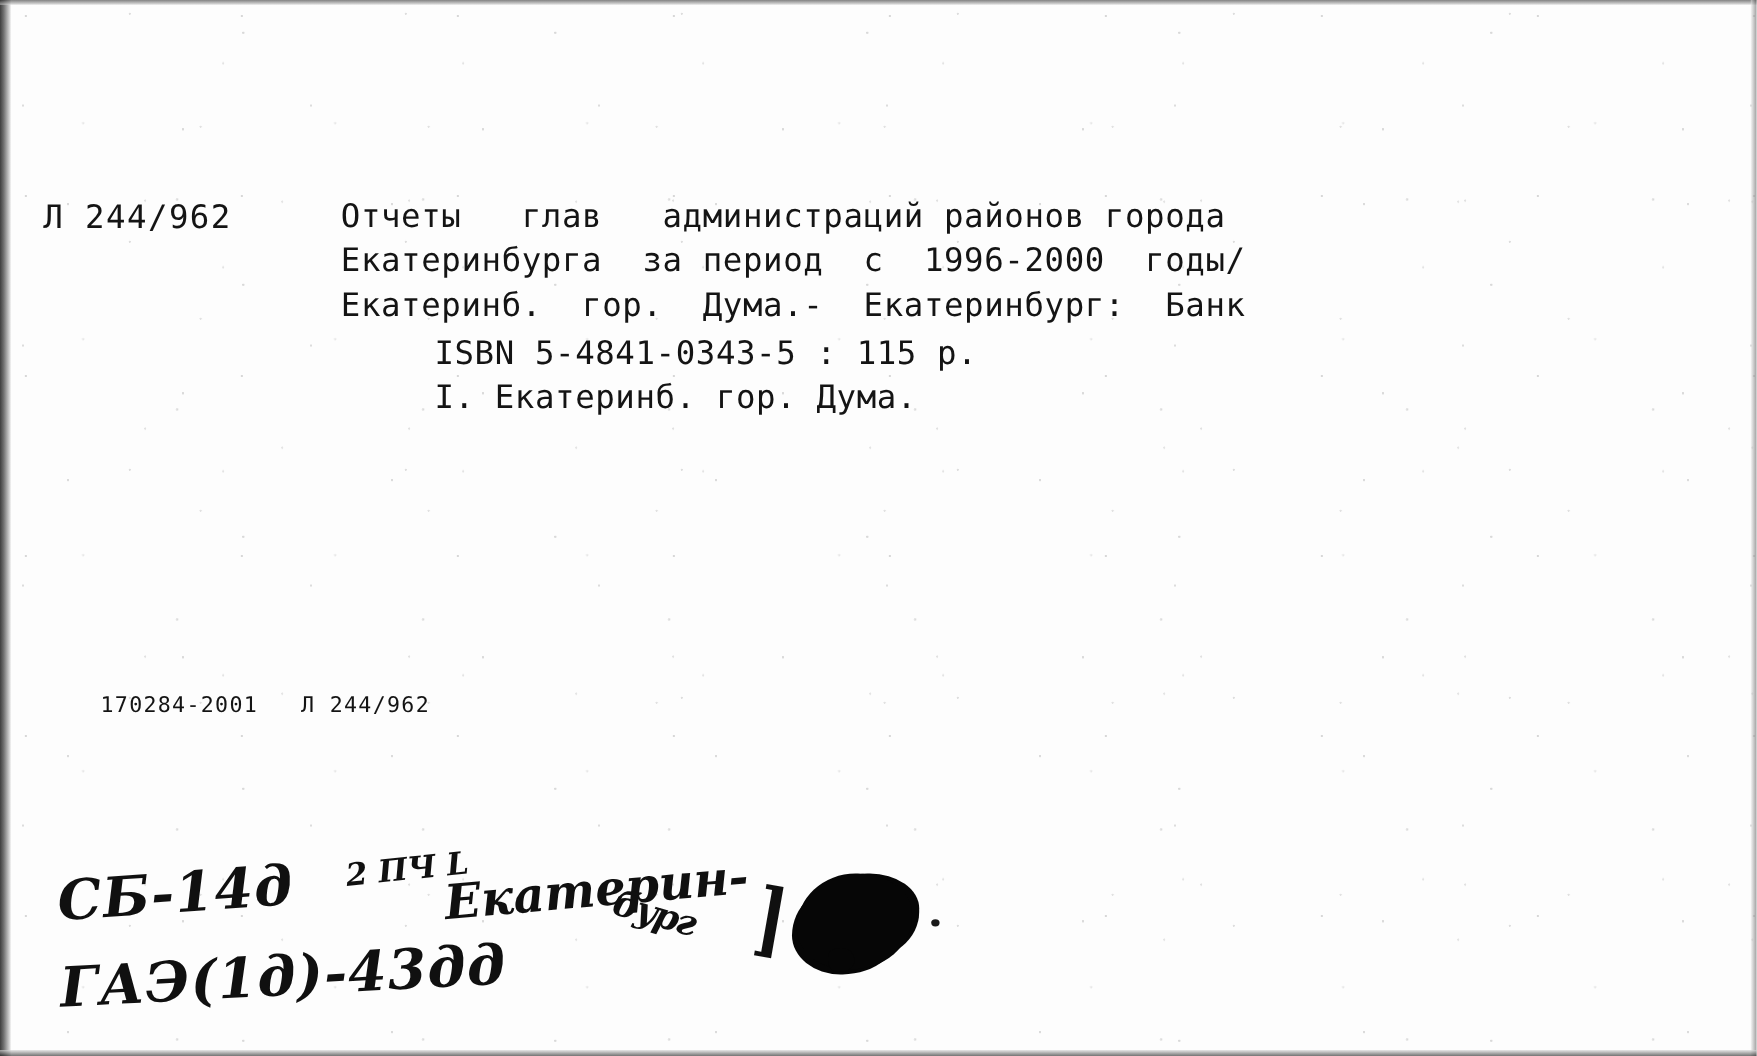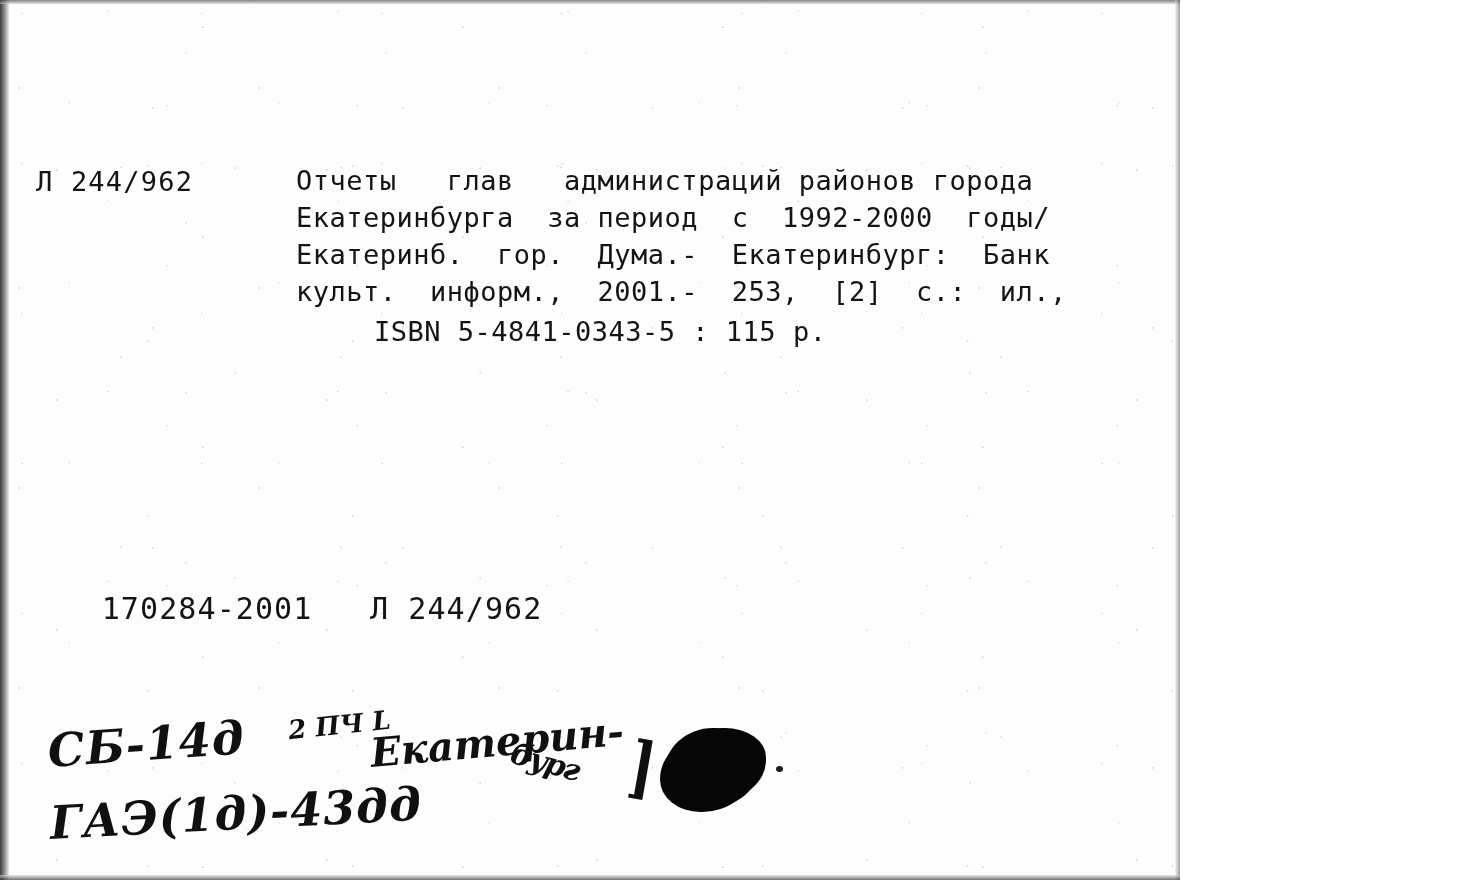--- a/index.html
+++ b/index.html
@@ -2,21 +2,21 @@
 <html lang="ru"><head>
 <meta charset="utf-8">
 <style>
   html, body {
     margin: 0;
     padding: 0;
     background: #ffffff;
   }
   .page {
     position: relative;
-    width: 1180px;
+    width: 1464px;
     height: 880px;
     background: #fdfdfd;
     overflow: hidden;
     font-family: "DejaVu Sans Mono", "Liberation Mono", monospace;
     color: #141414;
   }
 
   
   .noise {
     position: absolute;
@@ -76,40 +76,40 @@
     position: absolute;
     left: 36px;
     top: 166px;
     font-size: 27px;
     letter-spacing: 1.2px;
     white-space: pre;
   }
 
   .body-block {
     position: absolute;
-    left: 296px;
+    left: 284px;
     top: 162px;
     width: 1120px;
     font-size: 27px;
     line-height: 37px;
   }
   .body-block .ln {
     white-space: pre;
     letter-spacing: .5px;
   }
   .body-block .indent {
     padding-left: 78px;
   }
   .gap-sm { height: 3px; }
 
   .accession {
     position: absolute;
-    left: 25px;
+    left: 36px;
     top: 556px;
-    font-size: 30px;
+    font-size: 18px;
     letter-spacing: 1.1px;
     white-space: pre;
   }
 
   
   .handwriting {
     position: absolute;
     left: 40px;
     top: 700px;
     width: 760px;
@@ -217,25 +217,25 @@
   <div class="noise"></div>
   <div class="edge-left"></div>
   <div class="edge-top"></div>
   <div class="edge-right"></div>
   <div class="edge-bottom"></div>
 
   <div class="shelfmark-top">Л 244/962</div>
 
   <div class="body-block">
     <div class="ln">Отчеты   глав   администраций районов города</div>
-    <div class="ln">Екатеринбурга  за период  с  1992-2000  годы/</div>
+    <div class="ln">Екатеринбурга  за период  с  1996-2000  годы/</div>
     <div class="ln">Екатеринб.  гор.  Дума.-  Екатеринбург:  Банк</div>
-    <div class="ln">культ.  информ.,  2001.-  253,  [2]  с.:  ил.,</div>
     <div class="gap-sm"></div>
     <div class="ln indent">ISBN 5-4841-0343-5 : 115 р.</div>
+    <div class="ln indent">I. Екатеринб. гор. Дума.</div>
   </div>
 
   <div class="accession">
     <span>170284-2001</span><span>   </span><span>Л 244/962</span>
   </div>
 
   <div class="handwriting">
     <div class="hw-line hw1">СБ-14д</div>
     <div class="hw-sup">2 ПЧ L</div>
     <div class="hw-city">Екатерин-</div>

